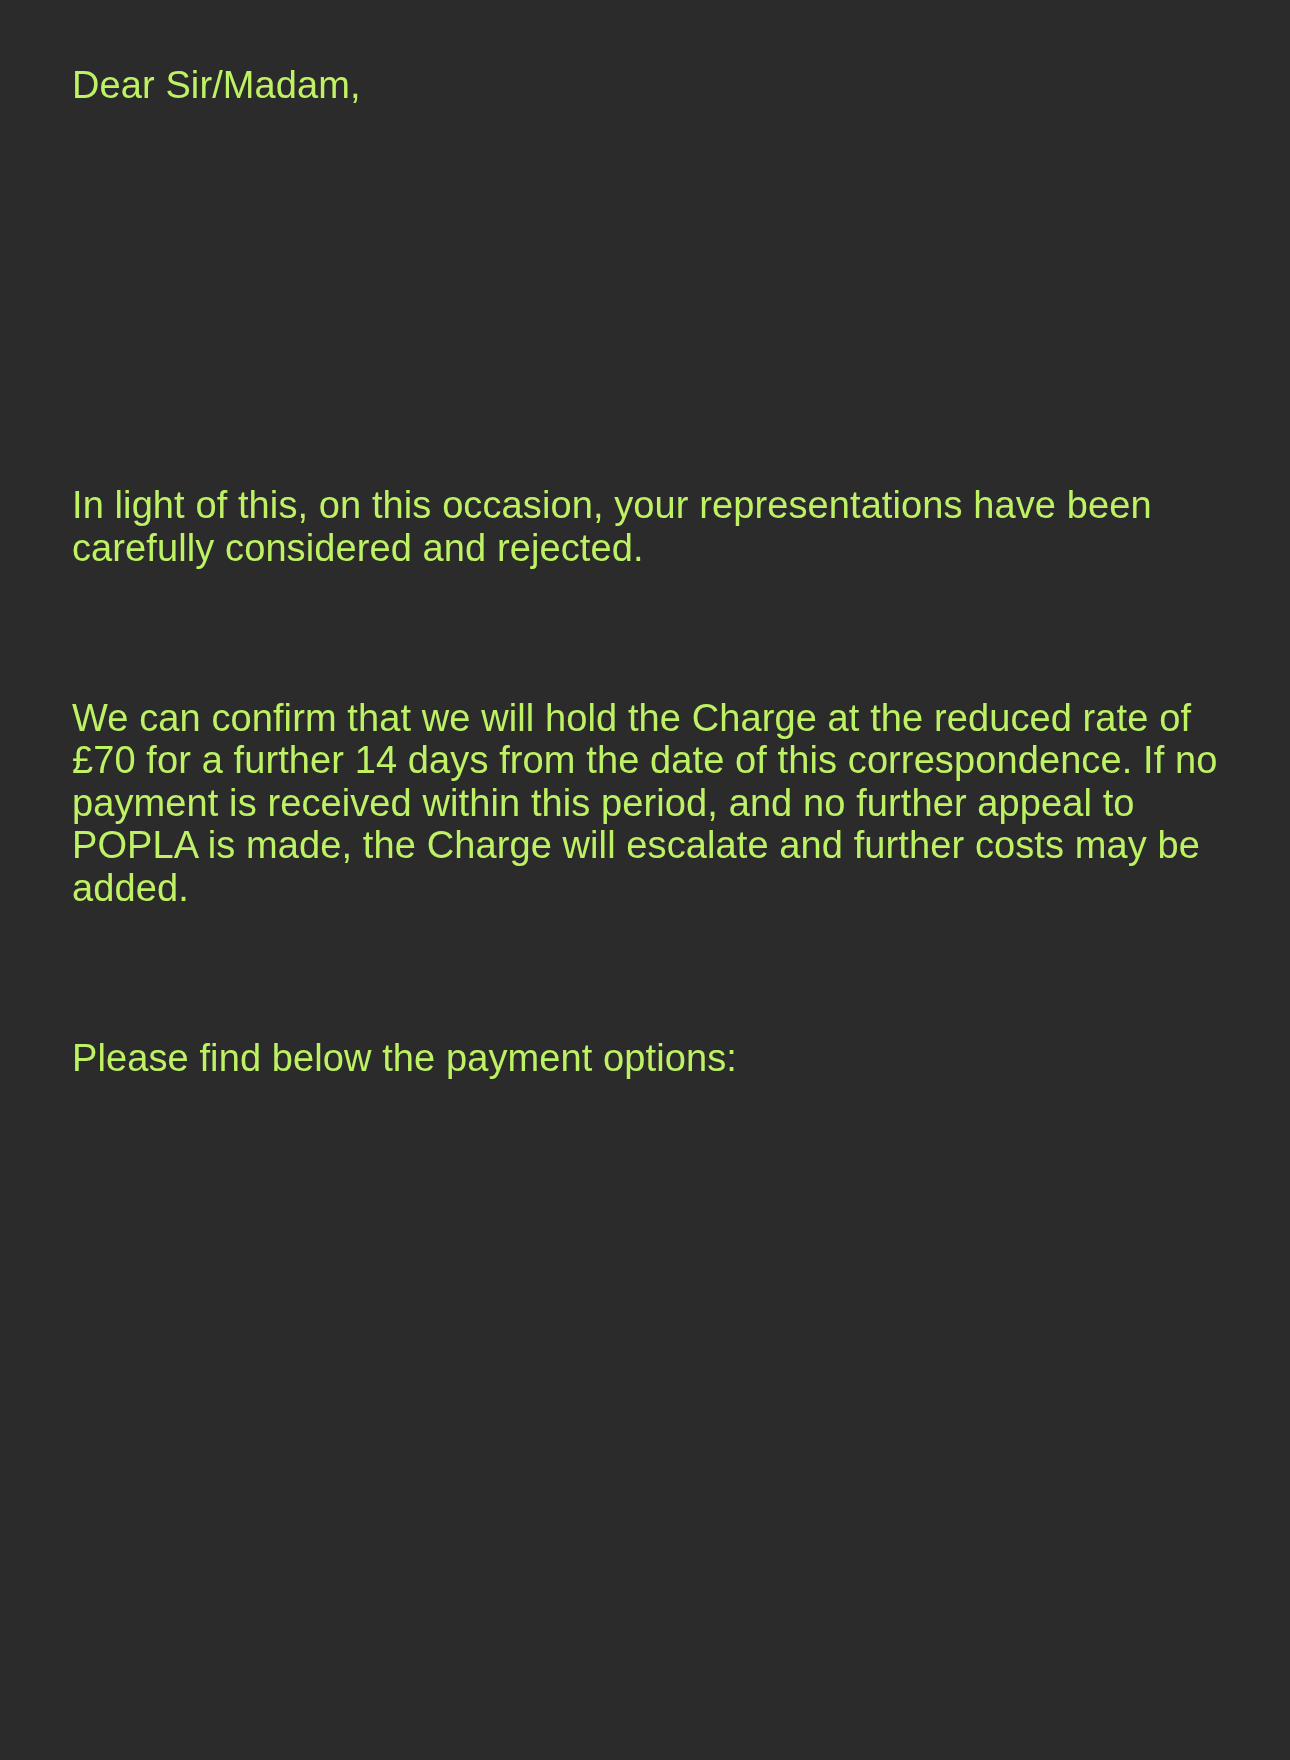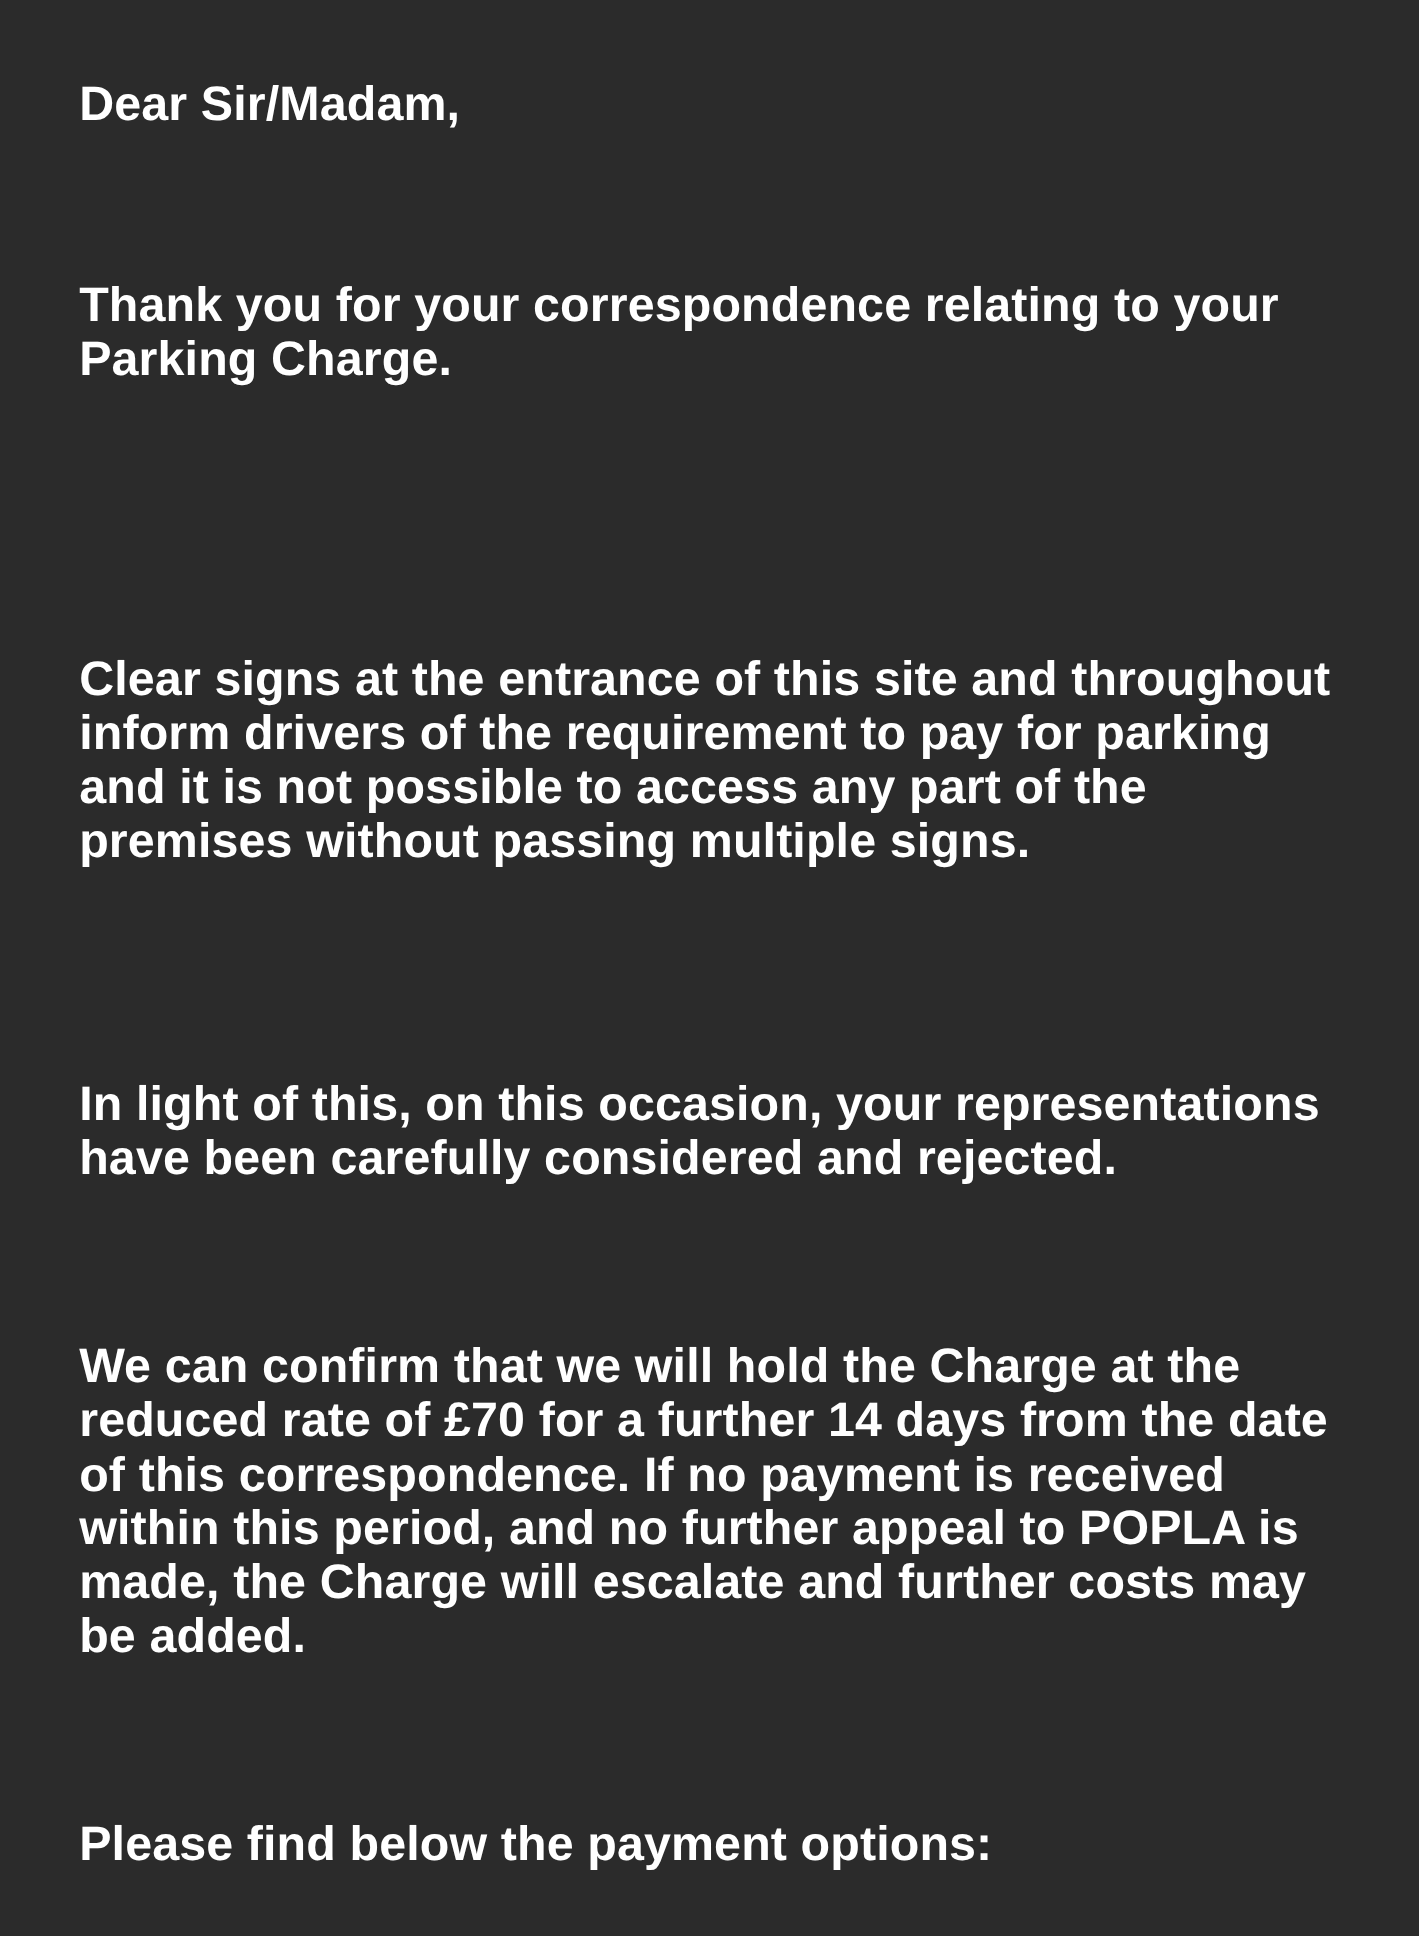--- a/index.html
+++ b/index.html
@@ -14,47 +14,45 @@
     color: #ffffff;
   }
   .page {
     width: 1290px;
     min-height: 1760px;
     background: #2b2b2b;
     box-sizing: border-box;
     padding: 26px 64px 0 72px;
   }
   .para {
-    font-size: 44px;
+    font-size: 38px;
     line-height: 1.115;
-    color: #ffffff;
+    color: #bef264;
     letter-spacing: 0.1px;
-    font-weight: 700;
+    font-weight: 400;
   }
   .gap-sm { height: 52px; }
   .gap-md { height: 102px; }
   .gap-xs { height: 46px; }
 </style>
 </head>
 <body>
 
 <div class="page">
 
   <p class="para">Dear Sir/Madam,</p>
 
   <div class="gap-xs"></div>
 
-  <p class="para">Thank you for your correspondence relating to your Parking Charge.</p>
 
   <div class="gap-sm"></div>
 
 
   <div class="gap-md"></div>
 
-  <p class="para">Clear signs at the entrance of this site and throughout inform drivers of the requirement to pay for parking and it is not possible to access any part of the premises without passing multiple signs.</p>
 
   <div class="gap-md"></div>
 
   <p class="para">In light of this, on this occasion, your representations have been carefully considered and rejected.</p>
 
   <div class="gap-sm"></div>
 
   <p class="para">We can confirm that we will hold the Charge at the reduced rate of £70 for a further 14 days from the date of this correspondence. If no payment is received within this period, and no further appeal to POPLA is made, the Charge will escalate and further costs may be added.</p>
 
   <div class="gap-sm"></div>

